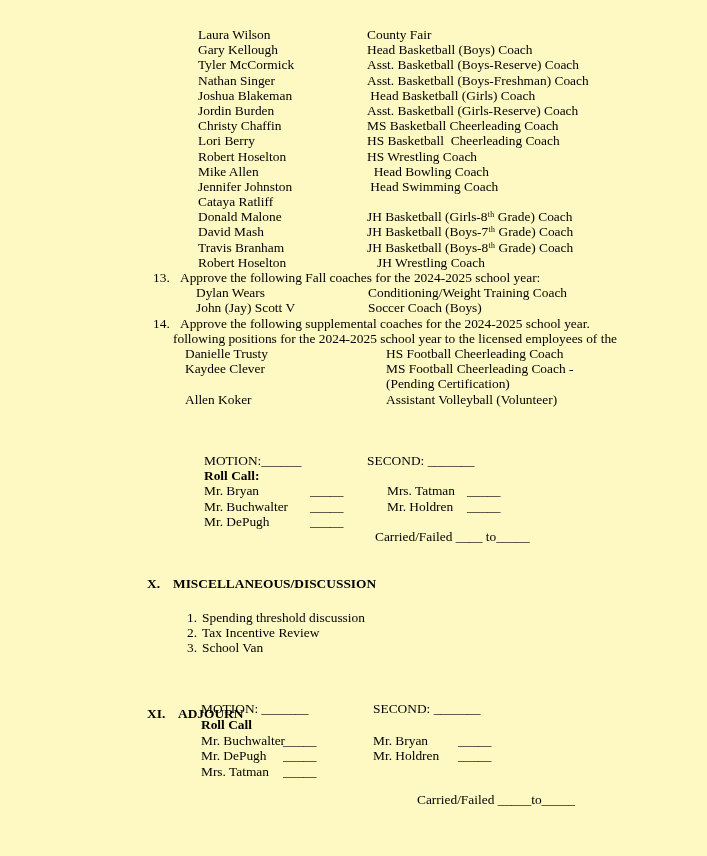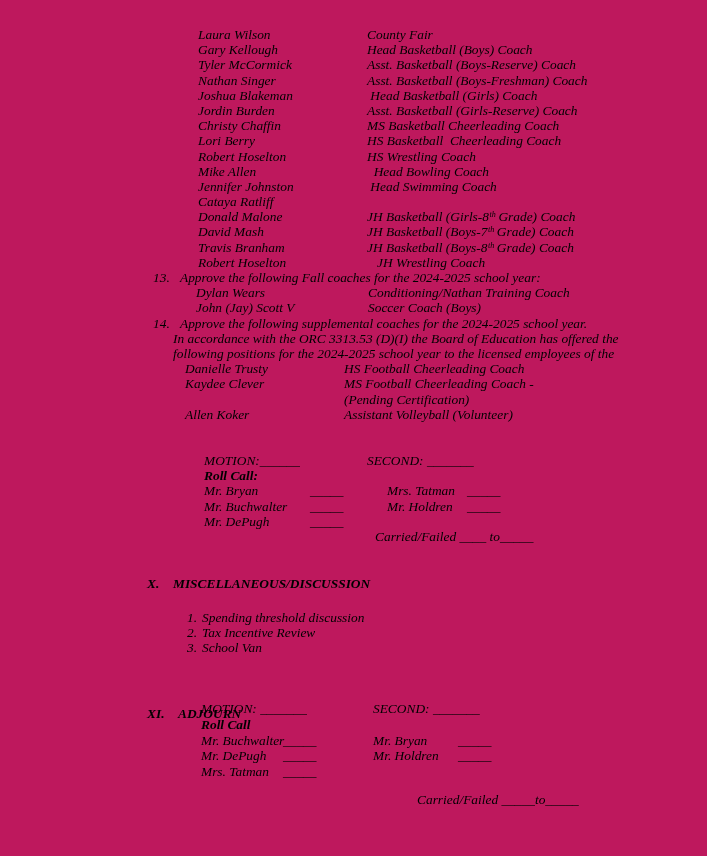--- a/index.html
+++ b/index.html
@@ -2,40 +2,40 @@
 <html><head>
 <meta charset="utf-8">
 <style>
   * { margin:0; padding:0; box-sizing:border-box; }
   html,body { background:#ffffff; }
   body {
     width:707px; height:856px; position:relative; overflow:hidden;
     font-family:"Liberation Serif","DejaVu Serif",serif;
     font-size:13.4px; color:#000; line-height:15.2px;
   }
-  .page { position:absolute; inset:0; background:#be185d;font-style:italic; }
+  .page { position:absolute; inset:0; background:#fef9c3; }
   .block { position:absolute; left:0; width:707px; }
   .row { position:relative; height:15.2px; }
   .row span, .hline span { position:absolute; top:0; white-space:pre; }
   .bold { font-weight:bold; }
 
   
   .main-list  { top:27px; }
   .motion1    { top:453px; }
   .heading-x  { top:576px; height:16px; }
   .misc-list  { top:610px; }
   .heading-xi { top:666px; height:16px;margin-top:40px; }
   .motion2    { top:701px; }
   .motion2 .row { height:15.75px; }
   .carried2   { top:792px; height:16px; }
 
   
   .c-name { left:198px; }  .c-pos { left:367px; }
   .f-name { left:196px; }  .f-pos { left:368px; }
-  .s-name { left:185px; }  .s-pos { left:344px;text-align:center; }
+  .s-name { left:185px; }  .s-pos { left:386px;text-align:center; }
   .i-num  { left:153px; }  .i-text { left:180px; }
   .p-line { left:173px; }
 
   .m1-label  { left:204px; } .m1-second { left:367px; }
   .m1-lname  { left:204px; } .m1-lblank { left:310px; }
   .m1-rname  { left:387px; } .m1-rblank { left:467px; }
   .m1-carried{ left:375px; }
 
   .h-num   { left:147px; font-weight:bold; }
   .x-title { left:173px; font-weight:bold; }
@@ -138,39 +138,36 @@
 
     <div class="row">
       <span class="i-num">13.</span>
       <span class="i-text">Approve the following Fall coaches for the 2024-2025 school year:</span>
     </div>
 
     <div>
 
         <div class="row">
           <span class="f-name">Dylan Wears</span>
-          <span class="f-pos">Conditioning/Nathan Training Coach</span>
+          <span class="f-pos">Conditioning/Weight Training Coach</span>
         </div>
 
         <div class="row">
           <span class="f-name">John (Jay) Scott V</span>
           <span class="f-pos">Soccer Coach (Boys)</span>
         </div>
       </div>
 
     <div class="row">
       <span class="i-num">14.</span>
       <span class="i-text">Approve the following supplemental coaches for the 2024-2025 school year.</span>
     </div>
 
     <div>
 
-        <div class="row">
-          <span class="p-line">In accordance with the ORC 3313.53 (D)(I) the Board of Education has offered the</span>
-        </div>
 
         <div class="row">
           <span class="p-line">following positions for the 2024-2025 school year to the licensed employees of the</span>
         </div>
 
       </div>
 
     <div>
 
         <div class="row">

